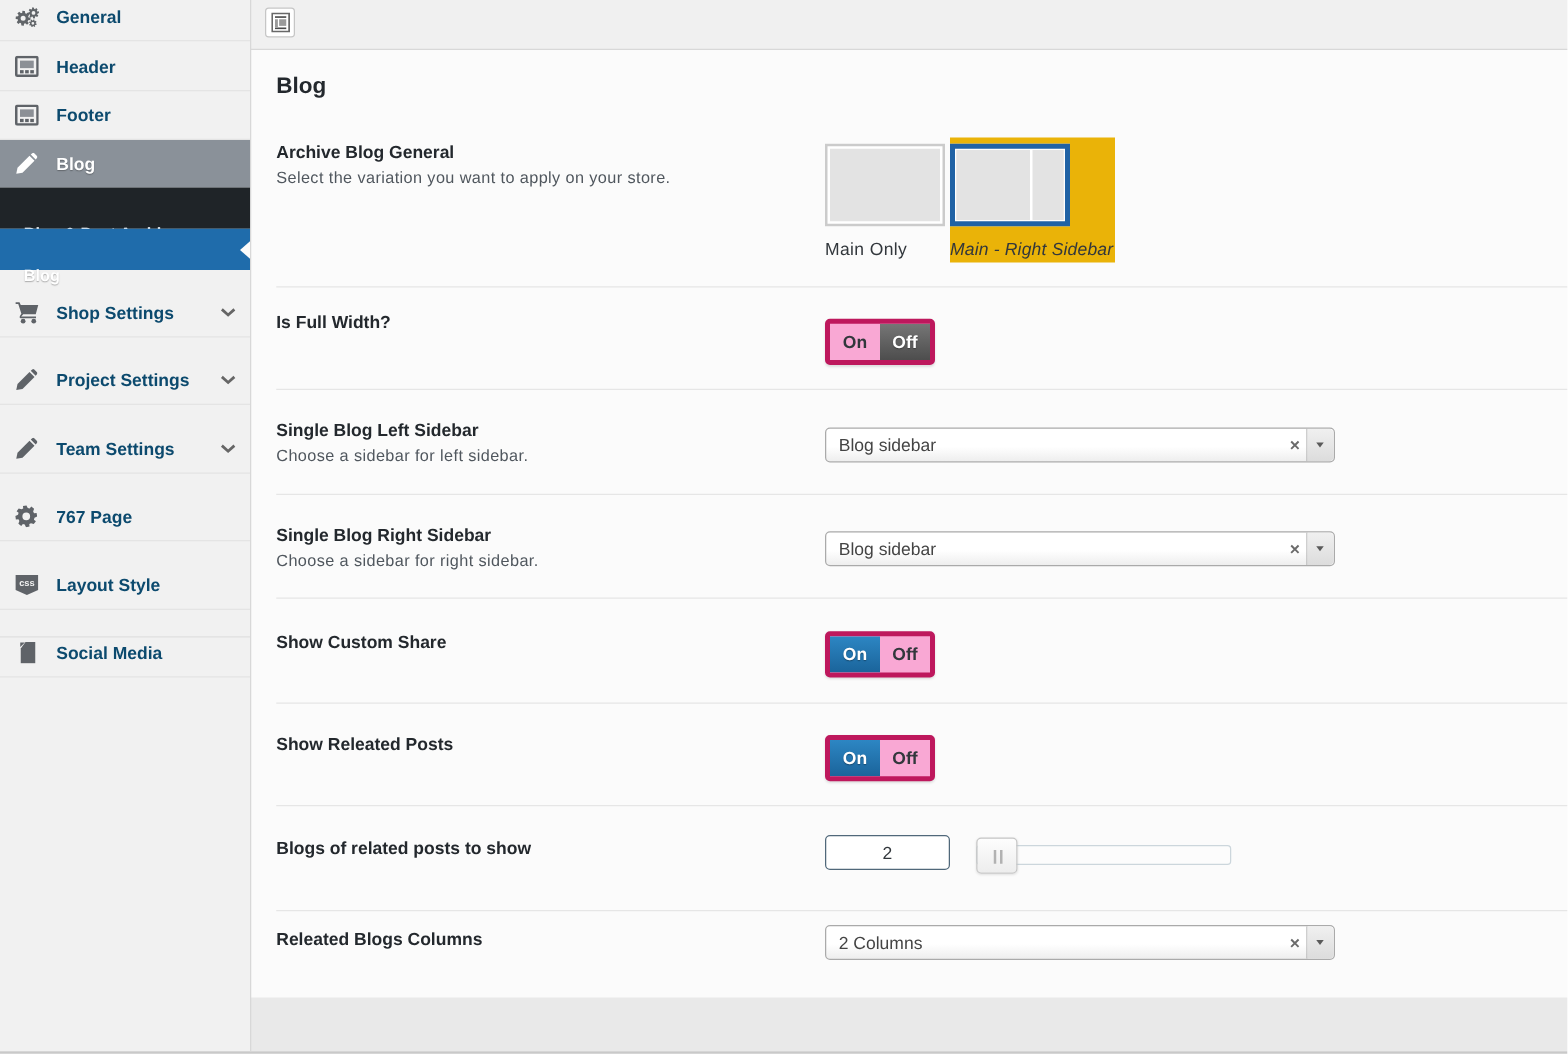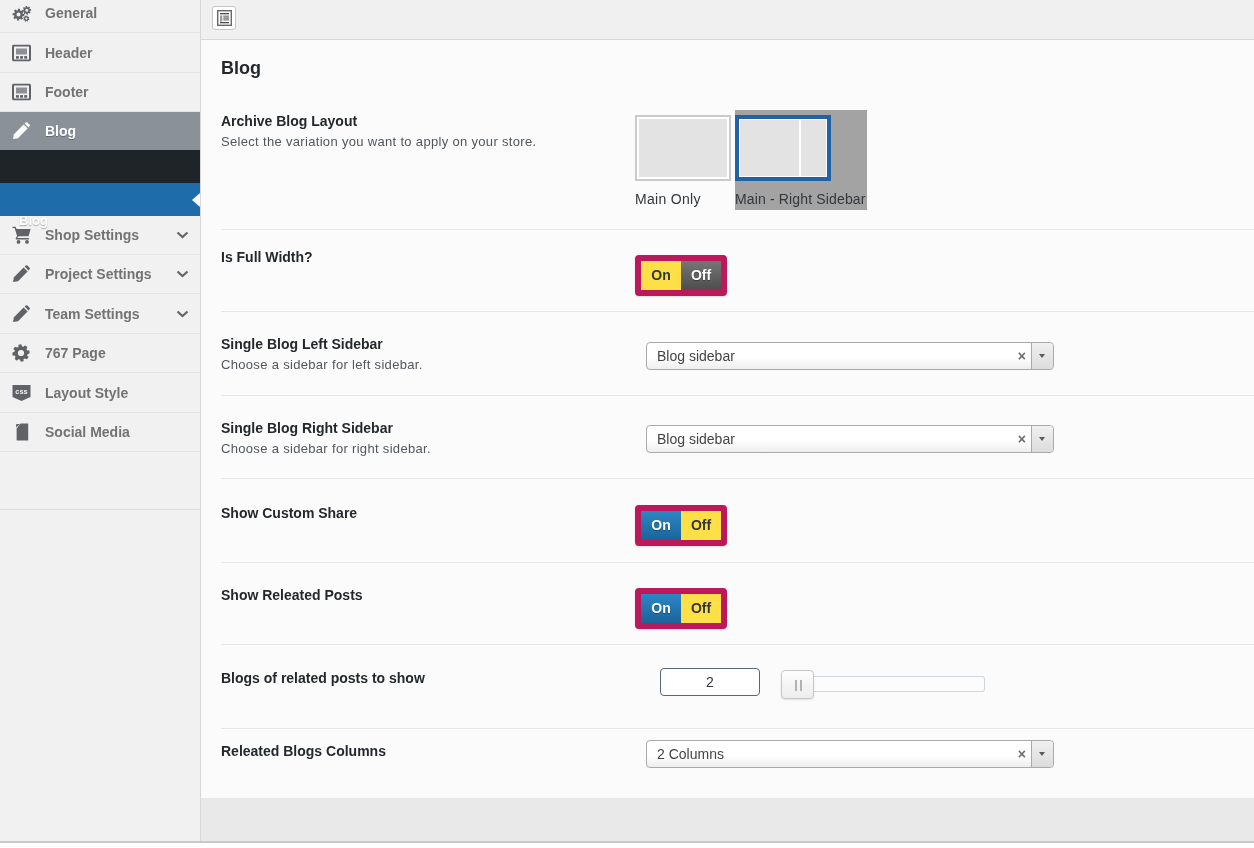--- a/index.html
+++ b/index.html
@@ -3,88 +3,88 @@
 <meta charset="utf-8">
 <style>
 * { margin:0; padding:0; box-sizing:border-box; }
 html,body { width:1254px; height:848px; background:#fff; font-family:"Liberation Sans", sans-serif; overflow:hidden; }
 body { position:relative; }
 #page { position:relative; width:1254px; height:841px; overflow:hidden; }
 #botline { position:absolute; top:841px; left:0; width:1254px; height:2px; background:#c9c9c9; }
 
 
 #sidebar { position:absolute; left:0; top:0; width:200px; height:841px; background:#f1f1f1; }
-.mi { position:relative; border-bottom:1px solid #e4e4e4; color:#737373; font-size:14px; font-weight:bold; }
+.mi { position:relative; border-bottom:1px solid #e4e4e4; color:#0c4a6e; font-size:14px; font-weight:bold; }
 .mi .lbl { position:absolute; left:45px; top:50%; transform:translateY(-50%); white-space:nowrap; }
 .mi svg { position:absolute; left:12px; top:50%; transform:translateY(-50%); }
 .mi .chev { position:absolute; left:auto; right:11px; }
 .mi svg.ic-file { left:15.5px; }
 .mi-general { height:33px; }
 .mi-general svg { top:13px; }
 .mi-general .lbl { top:13px; }
 .mi-header { height:40px; }
 .mi-footer { height:39px; }
 .mi-blog { height:38px; background:#8a9199; color:#fff; border-bottom:none; text-shadow:0 1px 1px rgba(0,0,0,.3); }
 .smi { position:relative; height:33px; color:#fff; font-size:13px; font-weight:bold; }
 .smi .lbl { position:absolute; left:19px; top:50%; transform:translateY(-50%);margin-top:20px; }
 .smi-arch { background:#1f2428; height:33px; }
 .smi-blog { background:#1f6cab; height:33px; text-shadow:0 1px 1px rgba(0,0,0,.3); }
 .smi-blog .arrow { position:absolute; right:0; top:50%; margin-top:-7px; width:0; height:0; border-top:7px solid transparent; border-bottom:7px solid transparent; border-right:8px solid #fbfbfb; }
-.mi-rest { height:39px; }
+.mi-rest { height:39px;margin-top:15px; }
 .mi-h40 { height:40px;text-align:center; }
 #sepline { position:absolute; left:0; top:509px; width:200px; height:1px; background:#e0e0e0; }
 
 
 #main { position:absolute; left:200px; top:0; width:1054px; height:841px; background:#fbfbfb; }
 #vline { position:absolute; left:200px; top:0; width:1px; height:841px; background:#d8d8d8; z-index:5; }
 #topbar { position:absolute; left:0; top:0; width:1054px; height:40px; background:#f0f0f0; border-bottom:1px solid #d8d8d8; }
 #topbtn { position:absolute; left:12px; top:6px; width:24px; height:24px; background:#fff; border:1px solid #c6c6c6; border-radius:3px; }
 #topbtn svg { position:absolute; left:4px; top:3px; }
 #graybottom { position:absolute; left:0; top:798px; width:1054px; height:43px; background:#e9e9e9; }
 
 #content { position:absolute; left:21px; top:38px; width:1033px; }
 h1.pagetitle { font-size:18px; font-weight:bold; color:#23282d; margin-top:21px; line-height:19px; }
 
 .row { position:relative; border-bottom:1px solid #e6e6e6; }
 .row .title { font-size:14px; font-weight:bold; color:#23282d; line-height:14px; }
 .row .desc { font-size:13px; color:#50575e; margin-top:7px; line-height:13px; letter-spacing:0.32px; }
-.ctrl { position:absolute; left:414px; }
+.ctrl { position:absolute; left:439px; }
 
 
 #row1 { height:152px; padding-top:36px; }
 #row2 { height:82px; padding-top:20px; }
 #row3 { height:84px; padding-top:25px; }
 #row4 { height:83px; padding-top:25px; }
 #row5 { height:84px; padding-top:27px; }
 #row6 { height:82px; padding-top:25px; }
 #row7 { height:84px; padding-top:26px; }
 #row8 { height:70px; padding-top:15px; }
 
 
 .thumbs { top:37px; white-space:nowrap; font-size:0; }
 .titem { display:inline-block; vertical-align:top; margin-right:4px; }
 .titem.mid { margin-right:2px; }
 .titem.selected { padding-right:1px; padding-top:5px; margin-top:-5px; padding-bottom:3px; }
 .titem.selected .tlabel { letter-spacing:0.15px; }
-.titem.selected { background:#a3a3a3; }
+.titem.selected { background:#eab308;font-style:italic; }
 .tbox { width:96px; height:66px; border:2px solid #cbcbcb; background:#fff; padding:2px; font-size:0; }
 .tbox .pane { display:inline-block; height:58px; background:#e3e3e3; }
 .titem.selected .tbox { border:4px solid #2062a5; padding:1px; }
 .titem.selected .tbox .pane { height:56px; }
 .tlabel { margin-top:10px; font-size:14px; color:#32373c; white-space:nowrap; letter-spacing:0.3px; }
 .gap { display:inline-block; width:2px; height:10px; }
 
 
-.switch { display:inline-flex; border:6px solid #be185d; border-radius:4px; overflow:hidden; background:#fde047; box-shadow:0 1px 2px rgba(0,0,0,.12); }
+.switch { display:inline-flex; border:4px solid #be185d; border-radius:4px; overflow:hidden; background:#f9a8d4; box-shadow:0 1px 2px rgba(0,0,0,.12); }
 .sw { width:40px; height:29px; line-height:29px; text-align:center; font-size:14px; font-weight:bold; color:#32373c; }
 .sw.dk { background:linear-gradient(#767676,#4d4d4d); color:#fff; text-shadow:0 1px 1px rgba(0,0,0,.35); }
 .sw.bl { background:linear-gradient(#2d86c3,#1a649b); color:#fff; text-shadow:0 1px 1px rgba(0,0,0,.35); }
 
 
-.sel { width:408px; height:28px; border:1px solid #aaa; border-radius:4px; background:linear-gradient(#fff 55%,#eee); position:absolute; left:425px; }
+.sel { width:408px; height:28px; border:1px solid #aaa; border-radius:4px; background:linear-gradient(#fff 55%,#eee); position:absolute; left:439px; }
 .sel .txt { position:absolute; left:10px; top:0; line-height:26px; font-size:14px; color:#444; }
 .sel .x { position:absolute; right:27px; top:0; line-height:27px; font-size:14px; font-weight:bold; color:#6b6b6b; }
 .sel .btn { position:absolute; right:0; top:0; width:22px; height:26px; border-left:1px solid #aaa; border-radius:0 4px 4px 0; background:linear-gradient(#f0f0f0,#dcdcdc); }
 .sel .btn:after { content:""; position:absolute; left:7px; top:11px; border-left:3.5px solid transparent; border-right:3.5px solid transparent; border-top:4.5px solid #5a5a5a; }
 
 
 .numinput { position:absolute; left:439px; width:100px; height:28px; border:1px solid #50687a; border-radius:4px; background:#fff; text-align:center; line-height:26px; font-size:14px; color:#32373c; }
 .slider { position:absolute; left:560px; width:204px; height:16px; border:1px solid #ccd6dc; border-radius:3px; background:#fcfcfc; }
 .shandle { position:absolute; left:560px; width:33px; height:29px; border:1px solid #c5c5c5; border-radius:4px; background:linear-gradient(#fdfdfd,#ededed); box-shadow:0 1px 2px rgba(0,0,0,.1); }
 .shandle i { position:absolute; top:9px; width:2px; height:11px; background:#b2b2b2; }
@@ -102,21 +102,21 @@
             <rect x="3" y="3" width="9" height="1.3" fill="#4a4a4a"></rect>
             <rect x="3" y="5.4" width="2.3" height="6.2" fill="#9a9a9a"></rect>
             <rect x="6.3" y="5.4" width="5.7" height="5.3" fill="#9a9a9a"></rect>
             <rect x="3" y="12" width="9" height="1.3" fill="#4a4a4a"></rect>
           </svg>
       </div>
     </div>
     <div id="content">
       <h1 class="pagetitle">Blog</h1>
       <div class="row" id="row1">
-        <div class="title">Archive Blog Layout</div>
+        <div class="title">Archive Blog General</div>
         <div class="desc">Select the variation you want to apply on your store.</div>
         <div class="ctrl thumbs">
           <div class="titem">
             <div class="tbox"><span class="pane" style="width:88px"></span></div>
             <div class="tlabel">Main Only</div>
           </div>
           <div class="titem selected">
             <div class="tbox"><span class="pane" style="width:59px"></span><span class="gap"></span><span class="pane" style="width:25px"></span></div>
             <div class="tlabel">Main - Right Sidebar</div>
           </div>

